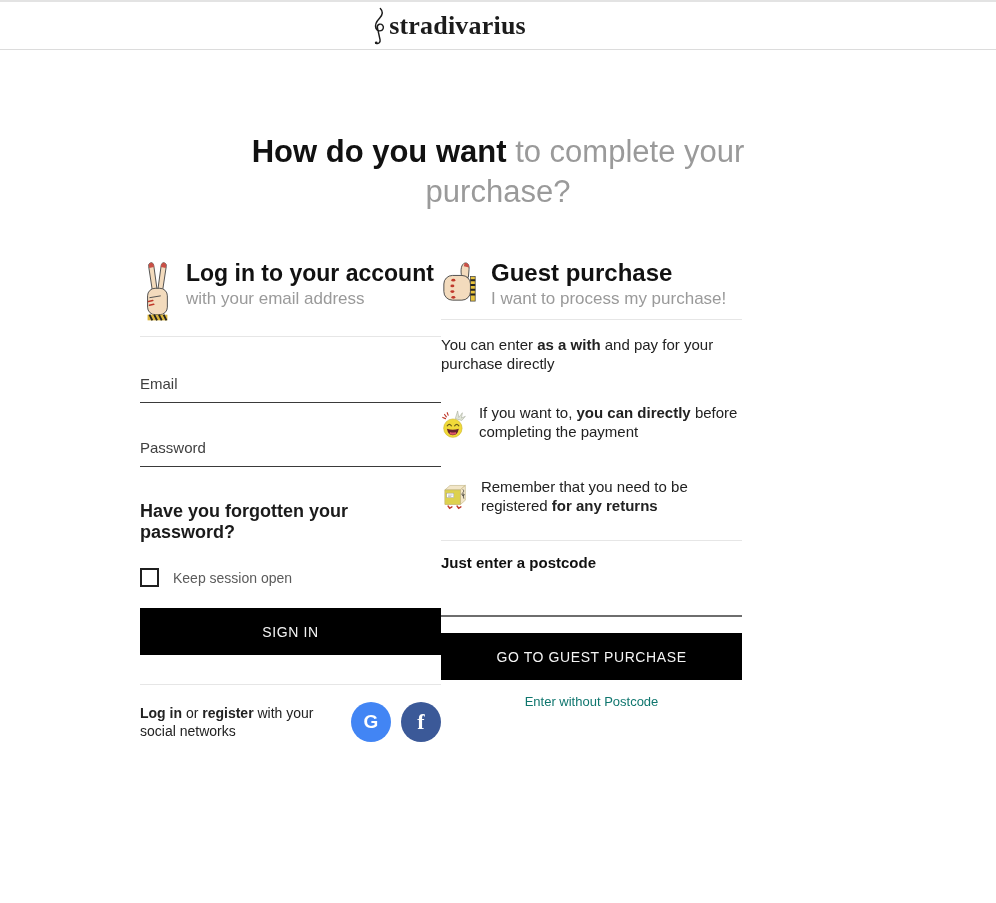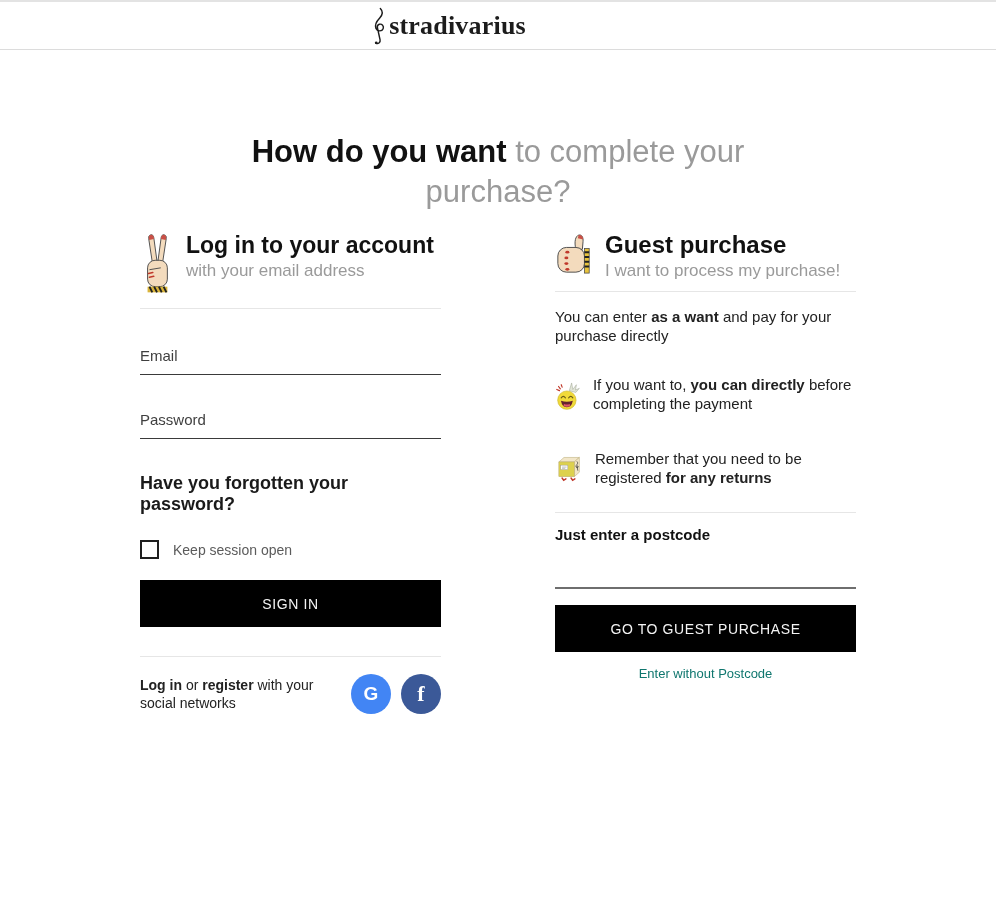--- a/index.html
+++ b/index.html
@@ -21,21 +21,21 @@
     font-family:"Liberation Serif","DejaVu Serif",serif;
     font-size:26px; font-weight:600; letter-spacing:.2px; color:#1c1c1c; line-height:1;
   }
   
   .heading {
     margin:82px auto 0; width:600px; text-align:center;
     font-size:31px; line-height:40px; font-weight:400; color:#9a9a9a;
   }
   .heading .strong { color:#111; font-weight:700; }
   
-  .columns { width:716px; margin:20px auto 0; display:flex; justify-content:space-between; }
+  .columns { width:716px; margin:48px auto 0; display:flex; justify-content:flex-start; }
   .col { width:301px; }
   .col-header { display:flex; align-items:flex-start; gap:12px; border-bottom:1px solid #e6e6e6; padding-bottom:10px; }
   .col-header .emoji { flex:0 0 auto; }
   .col-title { margin:2px 0 0; font-size:23px; line-height:22px; font-weight:700; color:#111; }
   .col-sub { margin:5px 0 0; font-size:17px; color:#9a9a9a; }
   
   .text-input {
     display:block; width:100%; border:0; border-bottom:1px solid #3a3a3a;
     font-size:15px; color:#737373; padding:4px 0 10px; outline:none; background:transparent;
     font-family:inherit; border-radius:0;
@@ -147,21 +147,21 @@
           <ellipse cx="13" cy="39" rx="2.1" ry="1.4" fill="#c0392b"></ellipse>
           <rect x="31" y="17" width="5" height="26" fill="#e8c33c" stroke="#4a4a4a" stroke-width="0.8"></rect>
           <path d="M31 21 h5 M31 26 h5 M31 31 h5 M31 36 h5" stroke="#222" stroke-width="2"></path>
         </svg>
         <div>
           <h2 class="col-title" style="font-size:24px">Guest purchase</h2>
           <p class="col-sub">I want to process my purchase!</p>
         </div>
       </div>
 
-      <p class="intro"><span>You can enter </span><b>as a want</b><span> and pay for your purchase directly</span></p>
+      <p class="intro"><span>You can enter </span><b>as a with</b><span> and pay for your purchase directly</span></p>
 
       <div class="guest-item">
         <svg class="emoji" viewBox="0 0 42 48" width="40" height="46" aria-hidden="true">
           <path d="M24 15 L28 2 L30 13 L36 5 L34.5 14 L41 11 L35 18Z" fill="#e2e6d8" stroke="#9aa08c" stroke-width="0.8"></path>
           <path d="M6 8 l3 4 M3 13 l4.5 2 M10.5 5 l1.5 4" stroke="#c0392b" stroke-width="2" stroke-linecap="round"></path>
           <circle cx="20" cy="31" r="15.5" fill="#f1da39" stroke="#c9b32a" stroke-width="1"></circle>
           <path d="M10.5 27 Q14 22.5 17.5 27" fill="none" stroke="#6b5d18" stroke-width="2" stroke-linecap="round"></path>
           <path d="M23 27 Q26.5 22.5 30 27" fill="none" stroke="#6b5d18" stroke-width="2" stroke-linecap="round"></path>
           <path d="M10 32 Q20 35 30 32 Q28 43 20 43 Q12 43 10 32Z" fill="#66222e"></path>
           <path d="M14 40 Q20 44.5 26 40 L24.5 37.5 Q20 39.5 15.5 37.5Z" fill="#df5868"></path>

